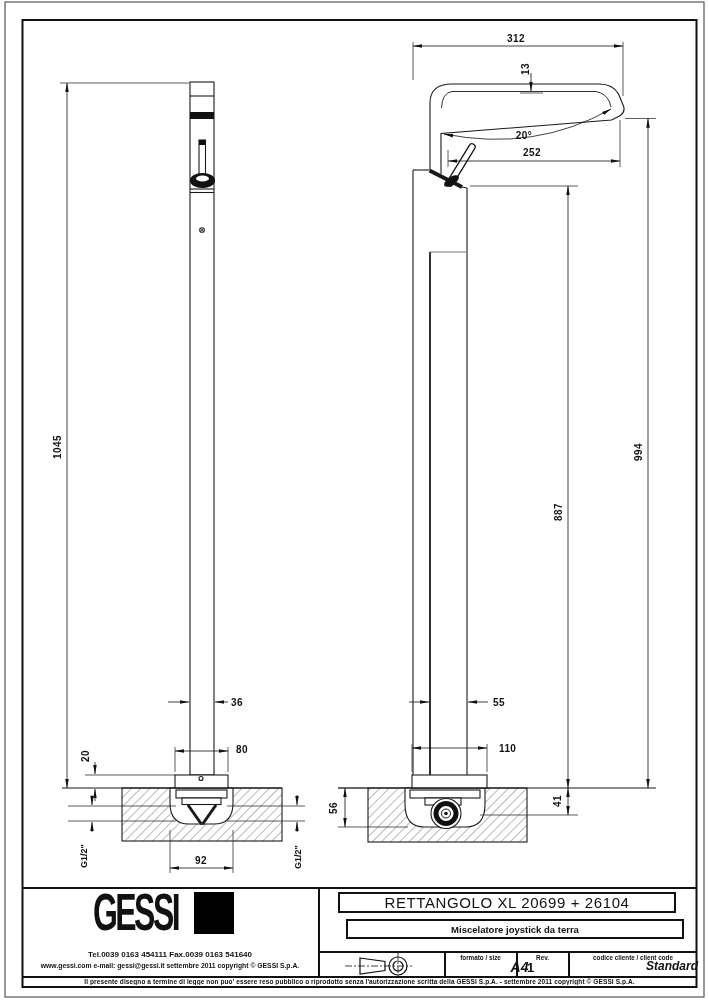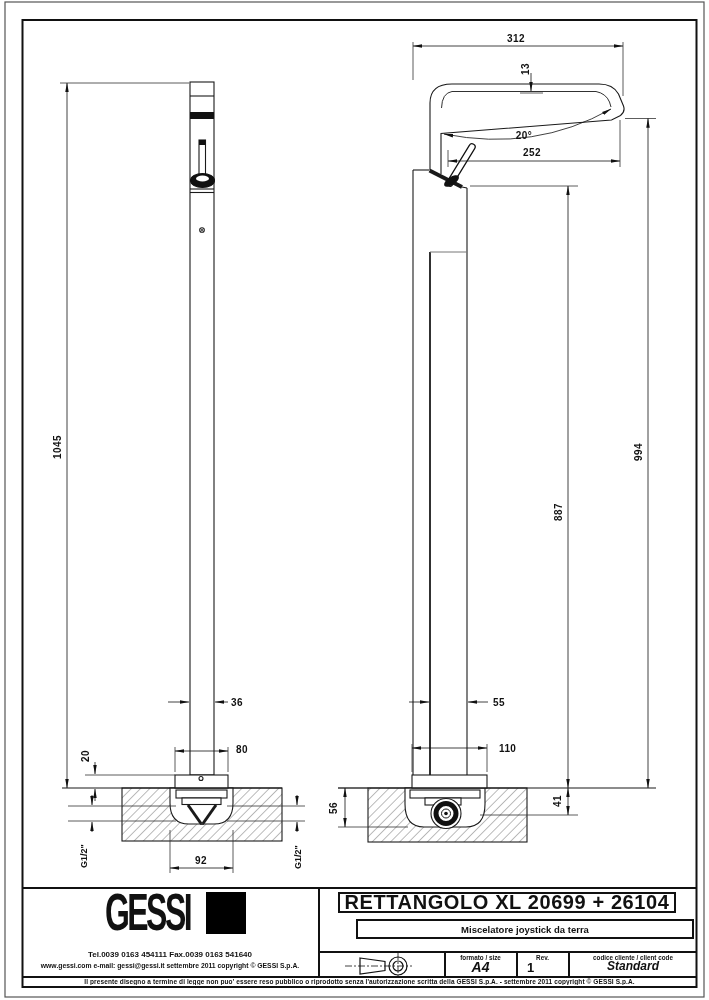--- a/index.html
+++ b/index.html
@@ -4,27 +4,27 @@
 <style>
   html,body{margin:0;padding:0;background:#fff;}
   .page{position:relative;width:709px;height:1000px;background:#fff;overflow:hidden;
         font-family:"Liberation Sans",sans-serif;color:#111;}
   svg{position:absolute;left:0;top:0;}
   .dt{font:bold 10px "Liberation Sans",sans-serif;fill:#111;letter-spacing:.4px;}
   .dts{font:bold 9px "Liberation Sans",sans-serif;fill:#111;}
   .hline{position:absolute;background:#111;}
   .vline{position:absolute;background:#111;}
   .tb-box{position:absolute;border:2px solid #111;display:flex;align-items:center;justify-content:center;}
-  .tb-title{font-weight:bold;font-size:20px;letter-spacing:.6px;text-align:right;}
+  .tb-title{font-weight:normal;font-size:15px;letter-spacing:.6px;text-align:right;}
   .tb-sub{font-weight:bold;font-size:9.5px;}
   .cell-h{position:absolute;font-weight:bold;font-size:6.3px;text-align:center;}
   .cell-v{position:absolute;font-weight:bold;text-align:center;}
-  .it{font-style:italic;}
+  .it{font-style:italic;margin-left:39px;}
   .logo-wrap{position:absolute;left:93px;top:889px;width:230px;height:47px;
-             display:flex;align-items:center;margin-left:12px;}
+             display:flex;align-items:center;}
   .logo-txt{font-weight:bold;font-size:50px;line-height:44px;letter-spacing:-4px;
             transform:scale(0.64,1.02);transform-origin:left center;white-space:nowrap;}
   .logo-sq{width:40px;height:42px;background:#000;margin-left:-32px;}
   .co-line{position:absolute;left:22px;width:296px;text-align:center;font-weight:bold;}
   .disclaimer{position:absolute;left:22px;top:978px;width:675px;text-align:center;
               font-weight:bold;font-size:6.5px;letter-spacing:.1px;white-space:nowrap;overflow:hidden;}
 </style>
 </head>
 <body>
 
@@ -209,21 +209,21 @@
   <div class="logo-txt">GESSI</div>
   <div class="logo-sq"></div>
 </div>
 
 <div class="co-line" style="top:950px;font-size:8px;">Tel.0039 0163 454111 Fax.0039 0163 541640</div>
 <div class="co-line" style="top:961.5px;font-size:6.8px;">www.gessi.com e-mail: gessi@gessi.it settembre 2011 copyright © GESSI S.p.A.</div>
 
 <div class="tb-box" style="left:338px;top:892px;width:334px;height:17px;">
   <span class="tb-title">RETTANGOLO XL  20699 + 26104</span>
 </div>
-<div class="tb-box" style="left:356px;top:919px;width:334px;height:16px;">
+<div class="tb-box" style="left:346px;top:919px;width:334px;height:16px;">
   <span class="tb-sub">Miscelatore joystick da terra</span>
 </div>
 
 <div class="cell-h" style="left:446px;top:953.5px;width:69px;">formato / size</div>
 <div class="cell-v it" style="left:446px;top:959px;width:69px;font-size:14px;">A4</div>
 
 <div class="cell-h" style="left:518px;top:953.5px;width:49px;">Rev.</div>
 <div class="cell-v" style="left:518px;top:959.5px;width:49px;font-size:13px;text-align:left;padding-left:9px;">1</div>
 
 <div class="cell-h" style="left:570px;top:953.5px;width:126px;">codice cliente / client code</div>

